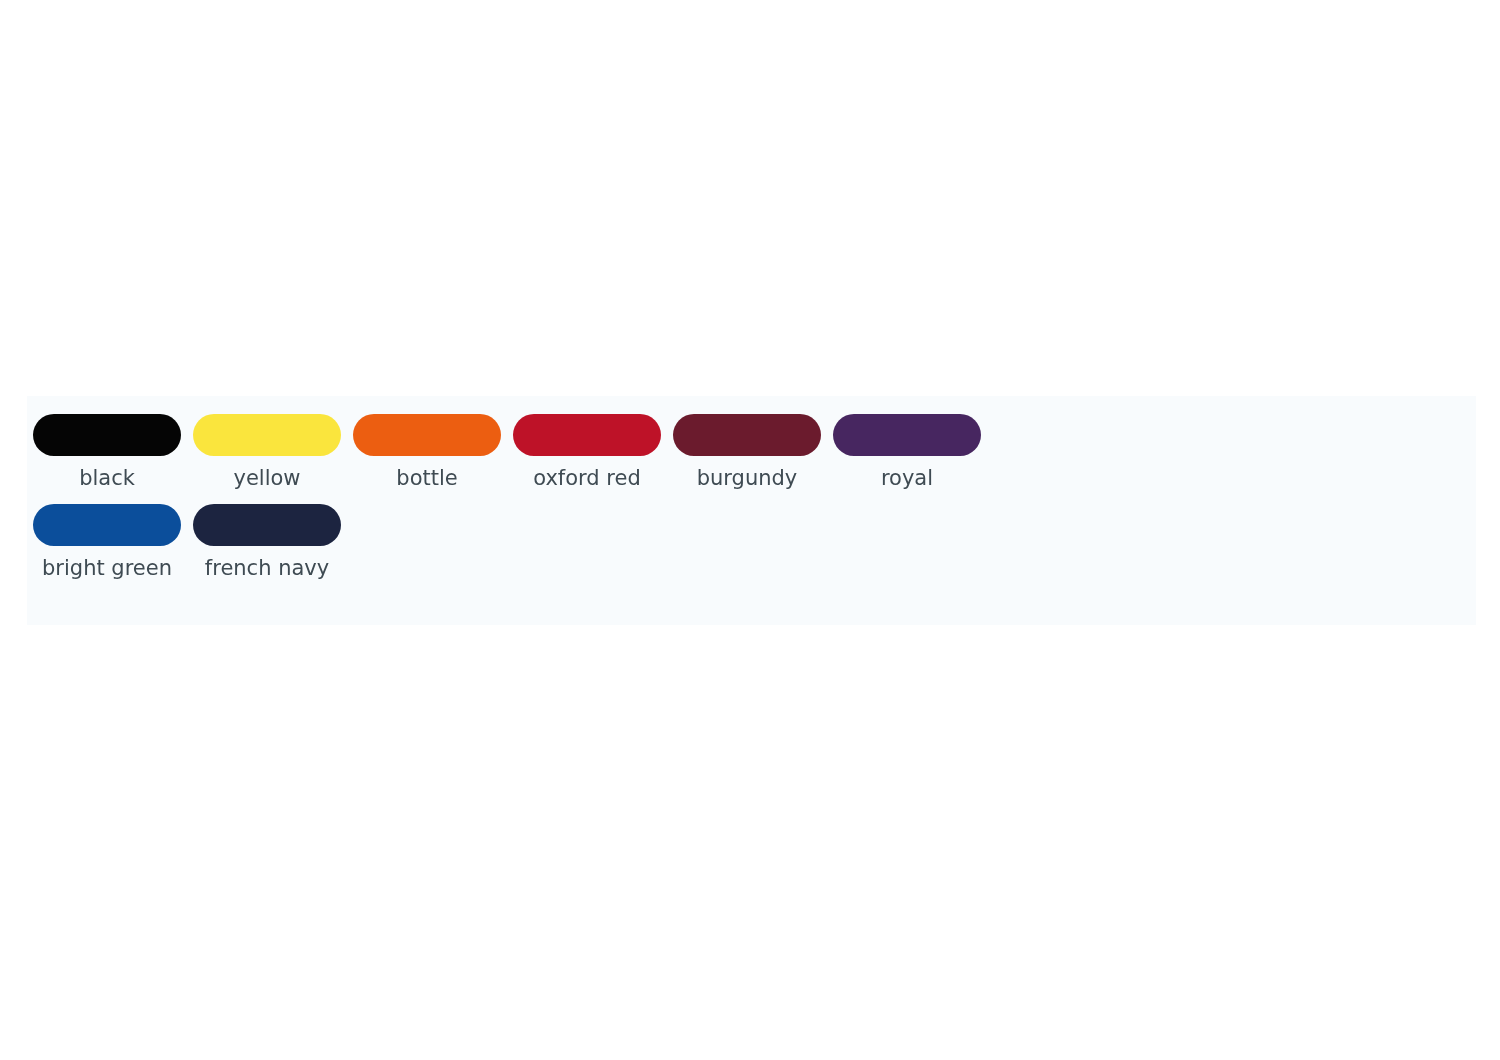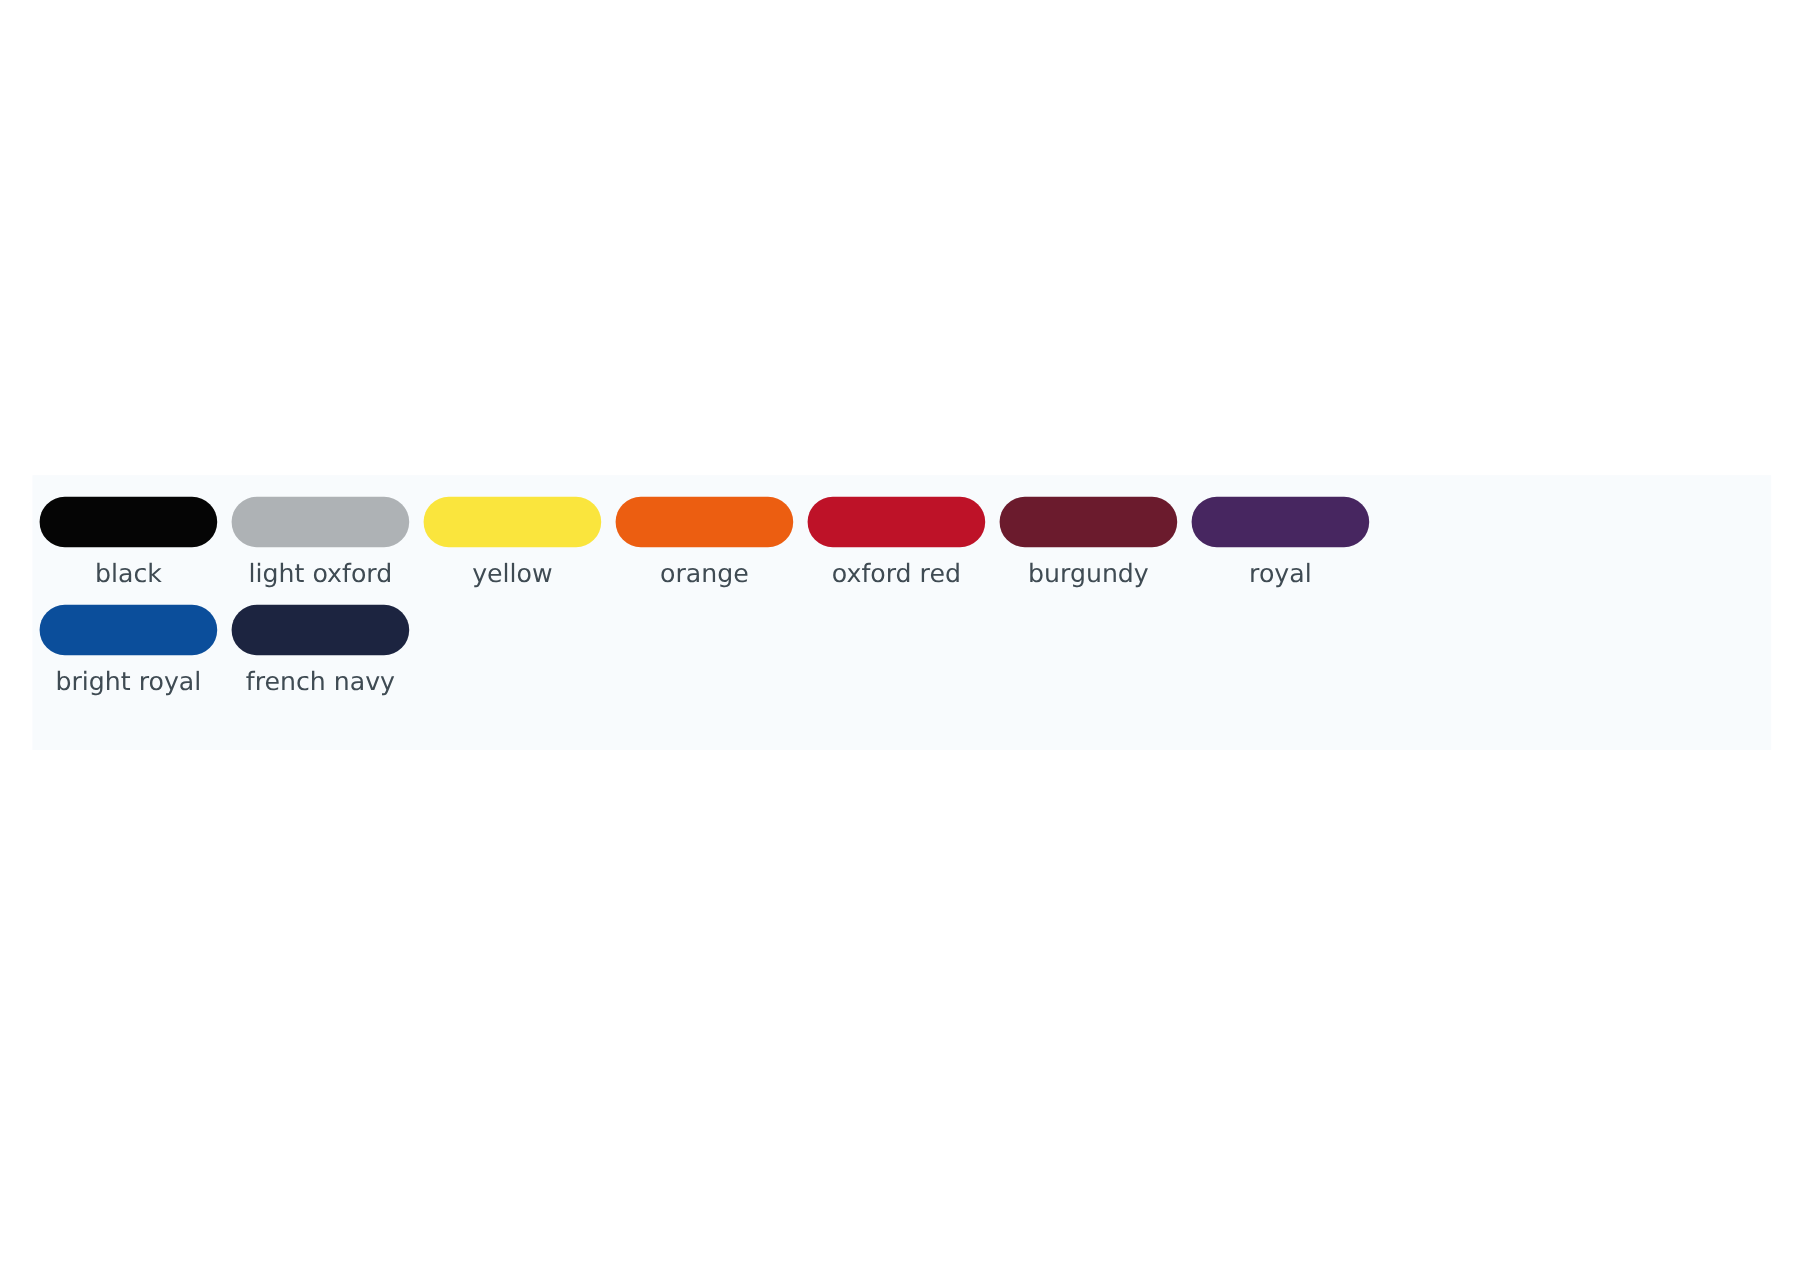--- a/index.html
+++ b/index.html
@@ -76,49 +76,45 @@
 <div id="stage">
 
   <div class="swatch-panel" style="background: rgb(248, 251, 253);">
 
     <div class="swatch-row">
       <div class="swatch-item">
         <div class="swatch-chip" style="background: rgb(5, 5, 5);"></div>
         <div class="swatch-label">black</div>
       </div>
       <div class="swatch-item">
-        <div class="swatch-chip" style="background: rgb(174, 178, 181);"></div>
-        <div class="swatch-label">light oxford</div>
-      </div>
-      <div class="swatch-item">
         <div class="swatch-chip" style="background: rgb(250, 229, 61);"></div>
         <div class="swatch-label">yellow</div>
       </div>
       <div class="swatch-item">
         <div class="swatch-chip" style="background: rgb(236, 94, 17);"></div>
-        <div class="swatch-label">orange</div>
+        <div class="swatch-label">bottle</div>
       </div>
       <div class="swatch-item">
         <div class="swatch-chip" style="background: rgb(190, 18, 40);"></div>
         <div class="swatch-label">oxford red</div>
       </div>
       <div class="swatch-item">
         <div class="swatch-chip" style="background: rgb(107, 27, 45);"></div>
         <div class="swatch-label">burgundy</div>
       </div>
       <div class="swatch-item">
         <div class="swatch-chip" style="background: rgb(71, 38, 96);"></div>
         <div class="swatch-label">royal</div>
       </div>
     </div>
 
     <div class="swatch-row">
       <div class="swatch-item">
         <div class="swatch-chip" style="background: rgb(11, 78, 155);"></div>
-        <div class="swatch-label">bright royal</div>
+        <div class="swatch-label">bright green</div>
       </div>
       <div class="swatch-item">
         <div class="swatch-chip" style="background: rgb(28, 36, 64);"></div>
         <div class="swatch-label">french navy</div>
       </div>
     </div>
 
   </div>
 
 </div>

